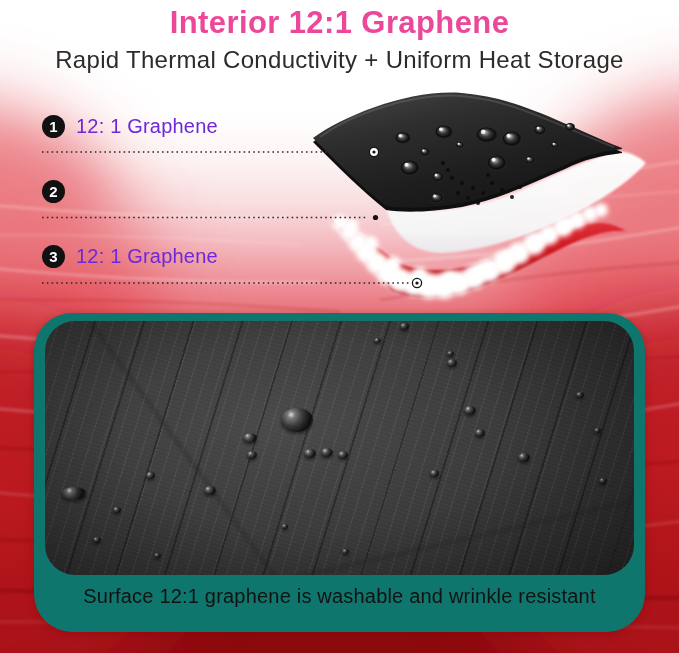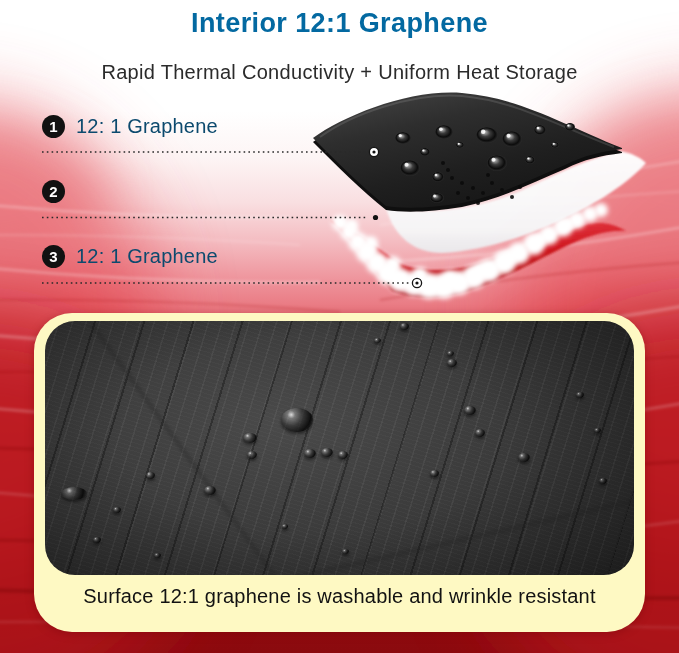--- a/index.html
+++ b/index.html
@@ -5,32 +5,32 @@
   html,body{margin:0;padding:0;background:#ddd;}
   .canvas{
     position:relative;width:679px;height:653px;overflow:hidden;
     font-family:"Liberation Sans", sans-serif;background:#fff;
   }
   svg{display:block;}
   .bg-svg{position:absolute;left:0;top:0;z-index:0;}
   .illu-svg{position:absolute;left:0;top:75px;z-index:1;}
 
   .header{position:absolute;left:0;top:4px;width:679px;text-align:center;z-index:2;}
-  .title{font-size:27px;font-weight:bold;color:#0369a1;letter-spacing:.4px;line-height:38px;}
-  .subtitle{font-size:20px;color:#2b2b2b;letter-spacing:.3px;line-height:24px;margin-top:18px;}
+  .title{font-size:31px;font-weight:bold;color:#ec4899;letter-spacing:.4px;line-height:38px;}
+  .subtitle{font-size:24px;color:#2b2b2b;letter-spacing:.3px;line-height:24px;margin-top:6px;}
 
   .steps{position:absolute;left:42px;top:0;z-index:2;}
   .step{position:absolute;left:0;display:flex;align-items:center;}
   .step-1{top:115px;} .step-2{top:180px;} .step-3{top:245px;}
   .badge{width:23px;height:23px;border-radius:50%;background:#111;color:#fff;
     font-size:15px;font-weight:bold;text-align:center;line-height:23px;flex:0 0 23px;}
-  .step-label{font-size:20px;color:#0c4a6e;margin-left:11px;white-space:pre;letter-spacing:.2px;}
+  .step-label{font-size:20px;color:#6d28d9;margin-left:11px;white-space:pre;letter-spacing:.2px;}
 
   .card{position:absolute;left:34px;top:313px;width:611px;height:319px;z-index:2;
-    background:#fef9c3;border-radius:38px;box-shadow:0 2px 8px rgba(110,0,8,.35);}
+    background:#0f766e;border-radius:38px;box-shadow:0 2px 8px rgba(110,0,8,.35);}
   .photo{position:absolute;left:11px;top:8px;width:589px;height:254px;border-radius:30px;overflow:hidden;
     background:
       repeating-linear-gradient(107deg, rgba(255,255,255,.05) 0 1.5px, rgba(0,0,0,0) 1.5px 13px),
       repeating-linear-gradient(107deg, rgba(0,0,0,.30) 0 2px, rgba(0,0,0,0) 2px 47px),
       repeating-linear-gradient(17deg, rgba(255,255,255,.025) 0 1px, rgba(0,0,0,0) 1px 4px),
       radial-gradient(130% 150% at 40% 40%, #4a4a4a 0%, #333 45%, #161616 100%);}
   .vignette{position:absolute;inset:0;border-radius:30px;
     background:radial-gradient(90% 110% at 45% 45%, rgba(0,0,0,0) 35%, rgba(0,0,0,.28) 70%, rgba(0,0,0,.6) 100%);}
   .seam{position:absolute;height:4px;border-radius:2px;filter:blur(1.4px);
     background:linear-gradient(to bottom, rgba(0,0,0,.55), rgba(110,110,110,.25), rgba(0,0,0,.5));}

